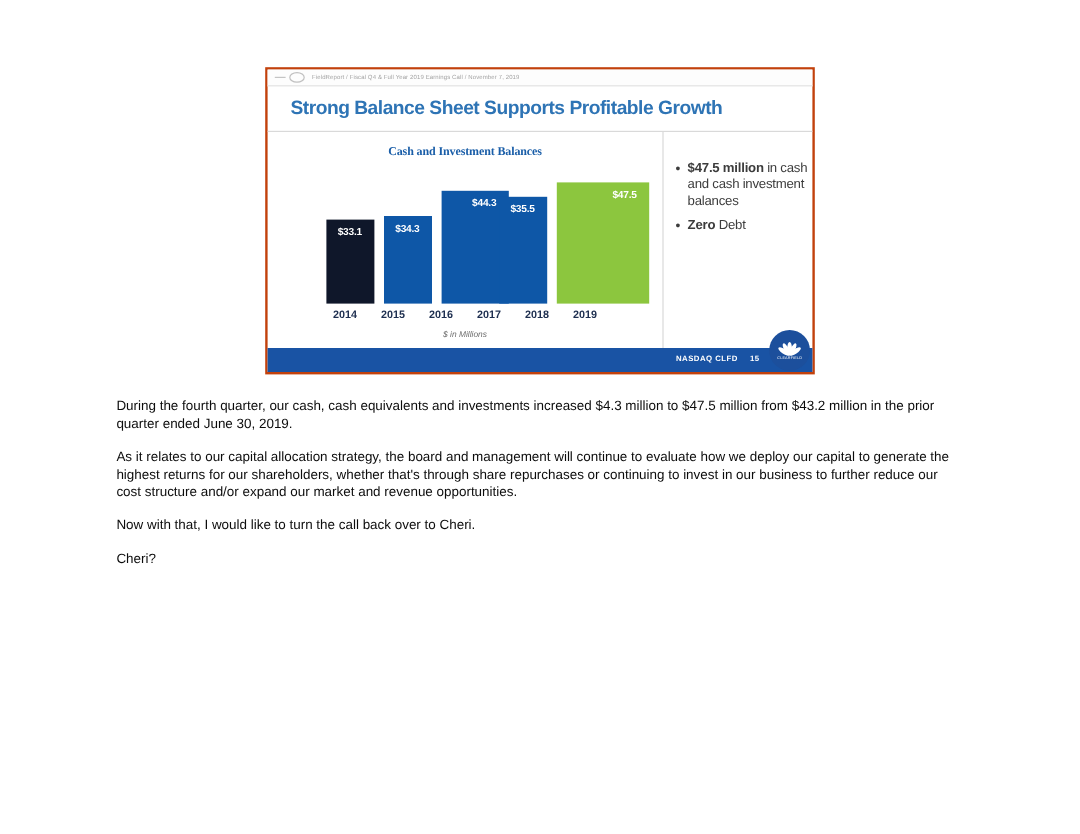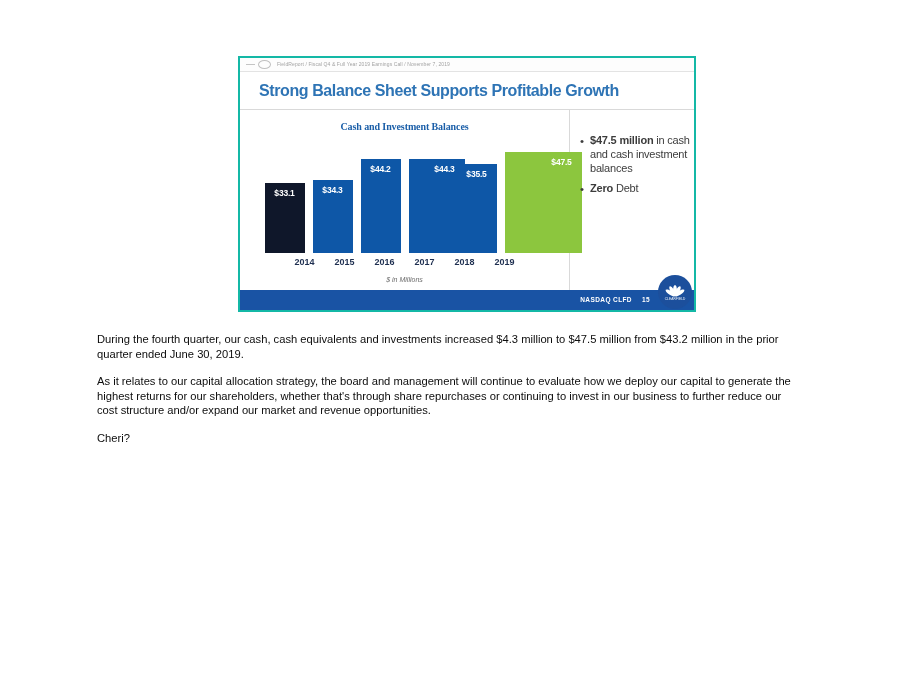--- a/index.html
+++ b/index.html
@@ -5,21 +5,21 @@
   html,body{margin:0;padding:0;}
   body{
     width:900px;height:695px;background:#ffffff;position:relative;overflow:hidden;
     font-family:"Liberation Sans", sans-serif;
   }
   .page{position:absolute;inset:0;}
 
   
   .slide{
     position:absolute;left:221px;top:56px;width:454px;height:252px;
-    background:#ffffff;border:2px solid #14b8a6;margin-left:17px;
+    background:#ffffff;border:2px solid #c2410c;
   }
   .slide-header{
     position:absolute;left:0;top:0;right:0;height:13px;
     border-bottom:1px solid #e3e3e3;display:flex;align-items:center;
     padding-left:6px;background:#fdfdfd;
   }
   .hdr-dash{width:9px;height:1px;background:#c4c4c4;margin-right:3px;}
   .hdr-oval{width:11px;height:7px;border:1px solid #c0c0c0;border-radius:50%;margin-right:6px;}
   .hdr-text{
     font-size:10px;color:#a3a3a3;white-space:nowrap;
@@ -109,25 +109,20 @@
               <div class="bar" style="height: 70px; background: #0f172a;">
                 <span class="bar-label">$33.1</span>
               </div>
             </div>
             <div class="bar-group">
               <div class="bar" style="height: 73px; background: rgb(14, 87, 167); text-align: center;">
                 <span class="bar-label">$34.3</span>
               </div>
             </div>
             <div class="bar-group">
-              <div class="bar" style="height: 94px; background: rgb(14, 87, 167);">
-                <span class="bar-label">$44.2</span>
-              </div>
-            </div>
-            <div class="bar-group">
               <div class="bar" style="height: 94px; background: rgb(14, 87, 167); padding-left: 16px;">
                 <span class="bar-label">$44.3</span>
               </div>
             </div>
             <div class="bar-group">
               <div class="bar" style="height: 89px; background: rgb(14, 87, 167);">
                 <span class="bar-label">$35.5</span>
               </div>
             </div>
             <div class="bar-group">
@@ -177,16 +172,17 @@
         </svg>
         <div class="logo-text">CLEARFIELD</div>
       </div>
     </div>
 
   </div>
 
   <div class="transcript" id="transcript">
       <p>During the fourth quarter, our cash, cash equivalents and investments increased $4.3 million to $47.5 million from $43.2 million in the prior quarter ended June 30, 2019.</p>
       <p>As it relates to our capital allocation strategy, the board and management will continue to evaluate how we deploy our capital to generate the highest returns for our shareholders, whether that's through share repurchases or continuing to invest in our business to further reduce our cost structure and/or expand our market and revenue opportunities.</p>
+      <p>Now with that, I would like to turn the call back over to Cheri.</p>
       <p>Cheri?</p>
     </div>
 
 </div>
 
 </body></html>

